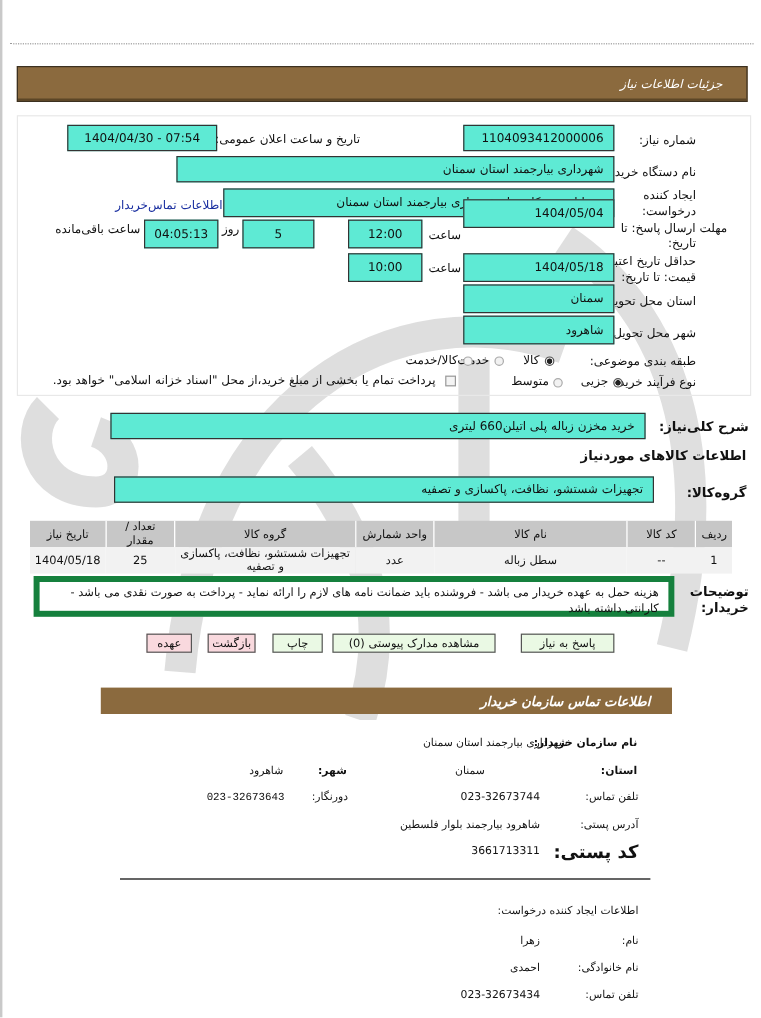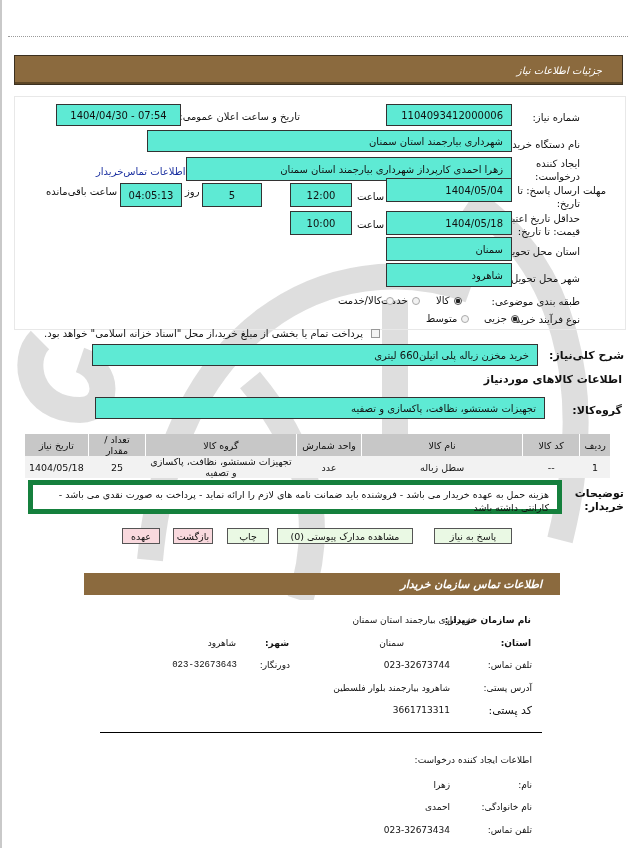--- a/index.html
+++ b/index.html
@@ -61,21 +61,21 @@
 <div class="abs lbl" style="right:54px; top:138px;">نام دستگاه خریدار:</div>
 <div class="abs box" style="left:147px; top:130px; width:365px; height:22px;">شهرداری بیارجمند استان سمنان</div>
 
 <div class="abs lbl" style="right:54px; top:157px;">ایجاد کننده</div>
 <div class="abs lbl" style="right:54px; top:170px;">درخواست:</div>
 <div class="abs box" style="left:186px; top:157px; width:326px; height:24px;">زهرا احمدی کارپرداز شهرداری بیارجمند استان سمنان</div>
 <div class="abs lbl link" style="left:96px; top:165px;">اطلاعات تماس‌خریدار</div>
 
 <div class="abs lbl" style="right:28px; top:184px;">مهلت ارسال پاسخ: تا</div>
 <div class="abs lbl" style="right:54px; top:197px;">تاریخ:</div>
-<div class="abs box ltr" style="left:386px; top:178px; width:126px; height:24px;">1404/05/04</div>
+<div class="abs box ltr" style="left:386px; top:166px; width:126px; height:24px;">1404/05/04</div>
 <div class="abs lbl" style="left:357px; top:190px;">ساعت</div>
 <div class="abs box" style="left:290px; top:183px; width:62px; height:24px; justify-content:center; direction:ltr;">12:00</div>
 <div class="abs box" style="left:202px; top:183px; width:60px; height:24px; justify-content:center; direction:ltr;">5</div>
 <div class="abs lbl" style="left:185px; top:185px;">روز</div>
 <div class="abs box" style="left:120px; top:183px; width:62px; height:24px; justify-content:center; direction:ltr;">04:05:13</div>
 <div class="abs lbl" style="left:46px; top:185px;">ساعت باقی‌مانده</div>
 
 <div class="abs lbl" style="right:54px; top:212px;">حداقل تاریخ اعتبار</div>
 <div class="abs lbl" style="right:54px; top:225px;">قیمت: تا تاریخ:</div>
 <div class="abs box ltr" style="left:386px; top:211px; width:126px; height:24px;">1404/05/18</div>
@@ -103,21 +103,21 @@
 
 <div class="abs lbl" style="right:54px; top:313px;">نوع فرآیند خرید:</div>
 <div class="abs" style="left:484px; top:312px; display:flex; align-items:center; gap:4px; direction:rtl;">
   <span class="radio on"></span>
   <span class="lbl">جزیی</span>
 </div>
 <div class="abs" style="left:426px; top:312px; display:flex; align-items:center; gap:4px; direction:rtl;">
   <span class="radio"></span>
   <span class="lbl">متوسط</span>
 </div>
-<div class="abs" style="left:44px; top:311px; display:flex; align-items:center; gap:8px; direction:rtl;margin-top:16px;">
+<div class="abs" style="left:44px; top:311px; display:flex; align-items:center; gap:8px; direction:rtl;">
   <span class="check"></span>
   <span class="lbl">پرداخت تمام یا بخشی از مبلغ خرید،از محل "اسناد خزانه اسلامی" خواهد بود.</span>
 </div>
 
 <div class="abs lbl bold" style="right:10px; top:349px; font-size:11px;">شرح کلی‌نیاز:</div>
 <div class="abs box" style="left:92px; top:344px; width:446px; height:22px;">خرید مخزن زباله پلی اتیلن660 لیتری</div>
 <div class="abs lbl bold" style="right:12px; top:373px; font-size:11px;">اطلاعات کالاهای موردنیاز</div>
 <div class="abs lbl bold" style="right:12px; top:404px; font-size:11px;">گروه‌کالا:</div>
 <div class="abs box" style="left:95px; top:397px; width:450px; height:22px;">تجهیزات شستشو، نظافت، پاکسازی و تصفیه</div>
 
@@ -169,21 +169,21 @@
 <div class="abs lbl" style="right:398px; top:637px; font-size:9px;">شاهرود</div>
 
 <div class="abs lbl" style="right:102px; top:659px; font-size:9px;">تلفن تماس:</div>
 <div class="abs lbl" style="right:184px; top:659px; font-size:9px; direction:ltr;">023-32673744</div>
 <div class="abs lbl" style="right:344px; top:659px; font-size:9px;">دورنگار:</div>
 <div class="abs lbl" style="right:397px; top:659px; font-size:9px; direction:ltr;font-family:Liberation Mono, monospace;">023-32673643</div>
 
 <div class="abs lbl" style="right:102px; top:682px; font-size:9px;">آدرس پستی:</div>
 <div class="abs lbl" style="right:184px; top:682px; font-size:9px;">شاهرود بیارجمند بلوار فلسطین</div>
 
-<div class="abs lbl" style="right:102px; top:704px; font-size:11px;">کد پستی:</div>
+<div class="abs lbl" style="right:102px; top:704px; font-size:15px;font-weight:bold;">کد پستی:</div>
 <div class="abs lbl" style="right:184px; top:704px; font-size:9px; direction:ltr;">3661713311</div>
 
 <div class="abs hr"></div>
 
 <div class="abs lbl" style="right:102px; top:754px; font-size:9px;">اطلاعات ایجاد کننده درخواست:</div>
 <div class="abs lbl" style="right:102px; top:779px; font-size:9px;">نام:</div>
 <div class="abs lbl" style="right:184px; top:779px; font-size:9px;">زهرا</div>
 <div class="abs lbl" style="right:102px; top:801px; font-size:9px;">نام خانوادگی:</div>
 <div class="abs lbl" style="right:184px; top:801px; font-size:9px;">احمدی</div>
 <div class="abs lbl" style="right:102px; top:824px; font-size:9px;">تلفن تماس:</div>

